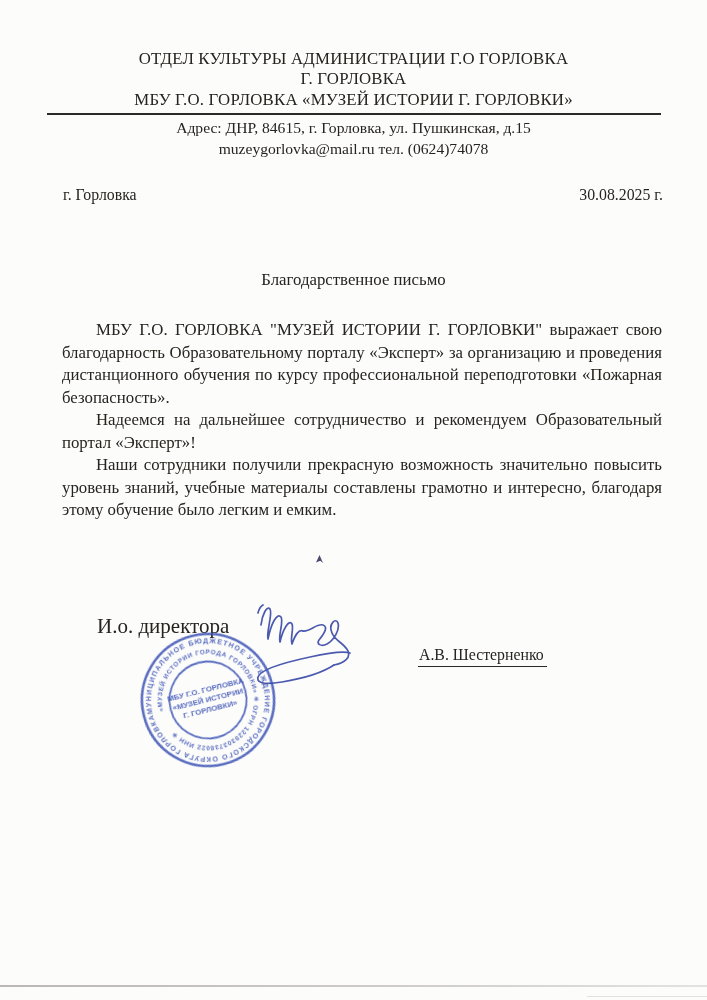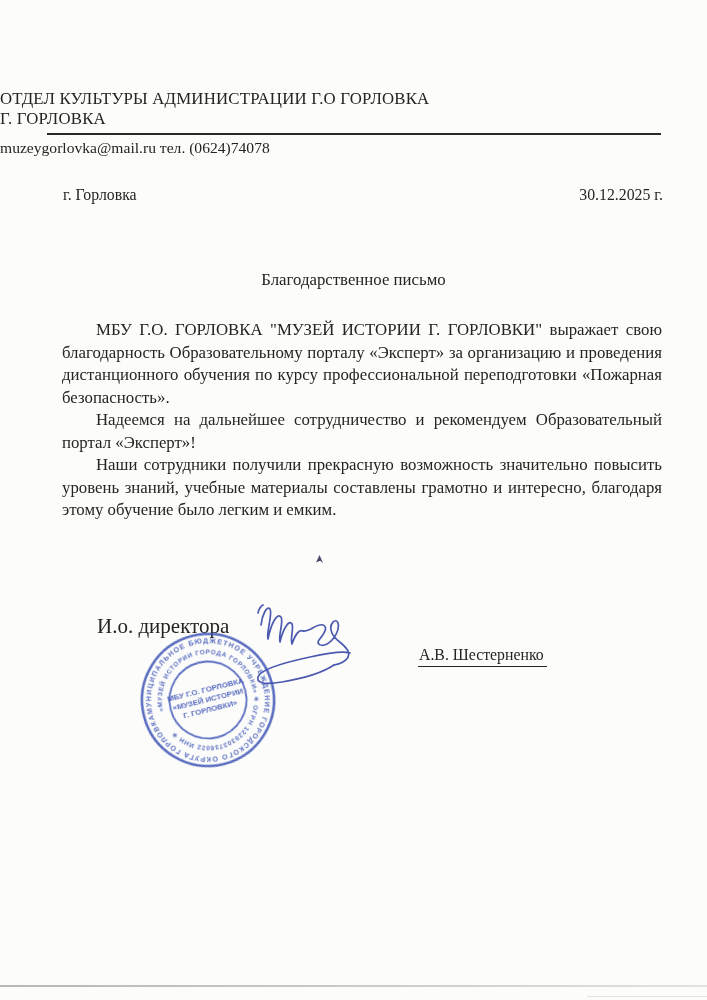--- a/index.html
+++ b/index.html
@@ -4,21 +4,21 @@
 <style>
   html,body{margin:0;padding:0;}
   body{
     width:707px;height:1000px;position:relative;overflow:hidden;
     background:#fcfcfb;
     font-family:"Liberation Serif","DejaVu Serif",serif;
     color:#26241f;
   }
   .page{position:absolute;inset:0;}
   
-  .letterhead{position:absolute;top:49px;left:0;width:707px;text-align:left;margin-top:40px;}
+  .letterhead{position:absolute;top:49px;left:0;width:707px;text-align:center;}
   .lh-line{font-size:16.8px;line-height:20.4px;letter-spacing:.2px;white-space:nowrap;}
   .lh-rule{width:614px;height:2px;background:#2b2925;margin:3px auto 2px auto;}
   .lh-sub{font-size:15.6px;line-height:21px;white-space:nowrap;}
   
   .place{position:absolute;left:63px;top:186px;font-size:15.8px;}
   .date{position:absolute;right:44px;top:186px;font-size:15.8px;}
   
   .doc-title{position:absolute;top:270px;left:0;width:707px;text-align:center;font-size:16.8px;}
   
   .body-text{position:absolute;left:62px;top:319px;width:600px;font-size:16.8px;line-height:22.5px;}
@@ -39,26 +39,28 @@
   .scan-edge2{position:absolute;left:587px;top:996px;width:120px;height:1px;background:#d8d5d2;opacity:.7;}
 </style>
 </head>
 <body>
 
 <div class="page">
 
   <div class="letterhead">
     <div class="lh-line">ОТДЕЛ КУЛЬТУРЫ АДМИНИСТРАЦИИ Г.О ГОРЛОВКА</div>
     <div class="lh-line">Г. ГОРЛОВКА</div>
+    <div class="lh-line">МБУ Г.О. ГОРЛОВКА «МУЗЕЙ ИСТОРИИ Г. ГОРЛОВКИ»</div>
     <div class="lh-rule"></div>
+    <div class="lh-sub">Адрес: ДНР, 84615, г. Горловка, ул. Пушкинская, д.15</div>
     <div class="lh-sub">muzeygorlovka@mail.ru тел. (0624)74078</div>
   </div>
 
   <div class="place">г. Горловка</div>
-  <div class="date">30.12.2025 г.</div>
+  <div class="date">30.08.2025 г.</div>
 
   <div class="doc-title">Благодарственное письмо</div>
 
   <div class="body-text">
     <p>МБУ Г.О. ГОРЛОВКА "МУЗЕЙ ИСТОРИИ Г. ГОРЛОВКИ" выражает свою благодарность Образовательному порталу «Эксперт» за организацию и проведения дистанционного обучения по курсу профессиональной переподготовки «Пожарная безопасность».</p>
     <p>Надеемся на дальнейшее сотрудничество и рекомендуем Образовательный портал «Эксперт»!</p>
     <p>Наши сотрудники получили прекрасную возможность значительно повысить уровень знаний, учебные материалы составлены грамотно и интересно, благодаря этому обучение было легким и емким.</p>
   </div>
 
   <div class="speck"></div>

